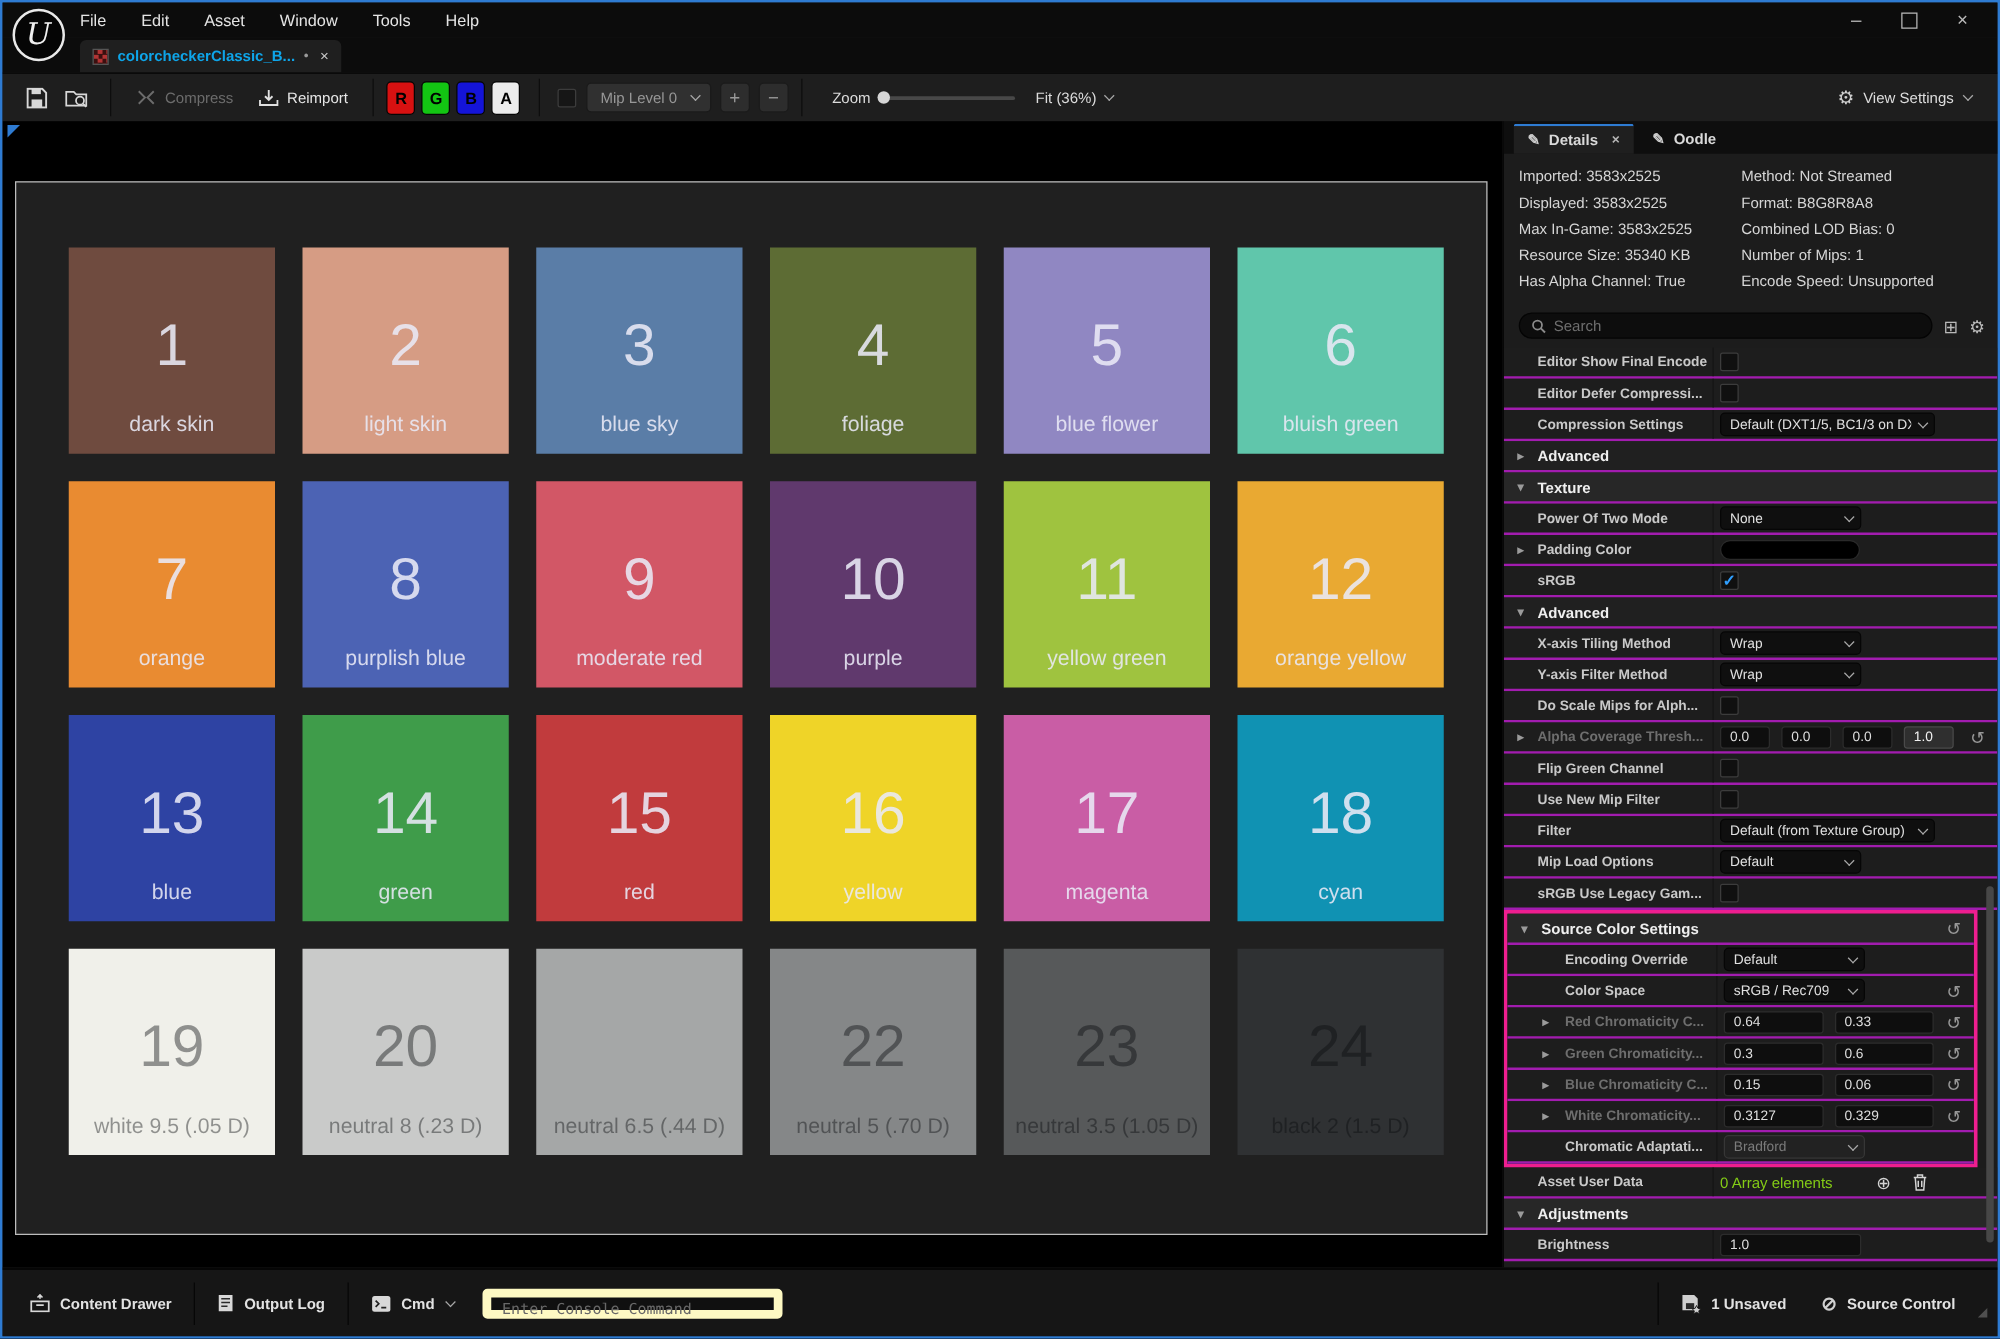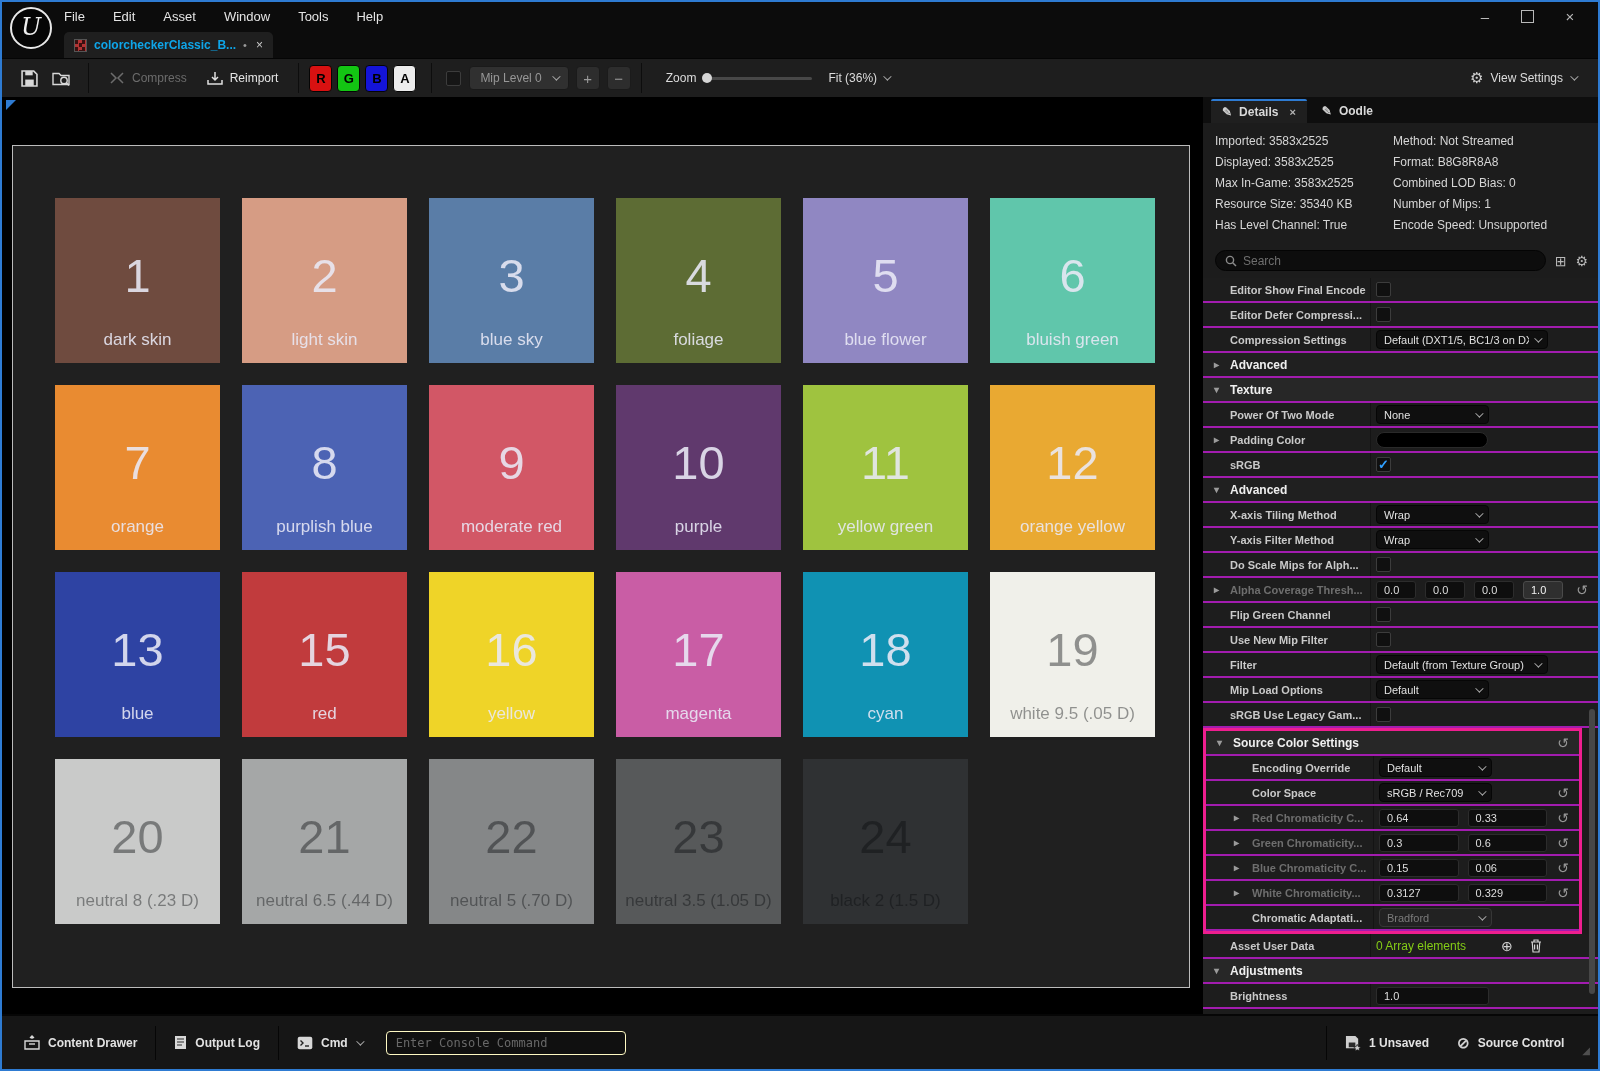--- a/index.html
+++ b/index.html
@@ -116,21 +116,21 @@
 
   .dscroll { position:absolute; right:3px; top:200px; bottom:6px; width:6px; }
   .dscroll-thumb { position:absolute; width:6px; border-radius:3px; background:#474747; top:58%; height:40%; }
 
   
   .statusbar { height:55px; background:#161616; border-top:2px solid #060606; display:flex; align-items:center;
                padding:0 8px; flex:0 0 auto; position:relative; }
   .sb-btn { display:flex; align-items:center; gap:8px; color:#e2e2e2; font-size:12px; font-weight:bold;
             padding:0 14px; height:34px; }
   .sb-sep { width:1px; height:34px; background:#060606; margin:0 4px; }
-  .console-input { width:240px; height:24px; background:#101010; border:1px solid #fef9c3; border-radius:4px;
+  .console-input { width:240px; height:24px; background:#101010; border:7px solid #fef9c3; border-radius:4px;
                    margin-left:10px; padding:0 9px; }
   .console-input input { width:100%; height:100%; background:transparent; border:none; outline:none;
                          font-family:"DejaVu Sans Mono", monospace; font-size:12px; color:#8a8a8a; }
   .console-input input::placeholder { color:#686868; }
   .sb-right { margin-left:auto; display:flex; align-items:center; }
   .nosign { color:#d0d0d0; font-size:15px; }
   .grip { color:#4f4f4f; font-size:10px; margin-left:4px; align-self:flex-end; padding-bottom:4px; }
   svg { display:block; }
 </style>
 </head>
@@ -286,20 +286,24 @@
               <div class="sw-label">yellow green</div>
             </div>
             <div class="swatch" style="background: rgb(233, 169, 50);">
               <div class="sw-num">12</div>
               <div class="sw-label">orange yellow</div>
             </div>
             <div class="swatch" style="background: rgb(46, 67, 163);">
               <div class="sw-num">13</div>
               <div class="sw-label">blue</div>
             </div>
+            <div class="swatch" style="background: rgb(63, 156, 74);">
+              <div class="sw-num">14</div>
+              <div class="sw-label">green</div>
+            </div>
             <div class="swatch" style="background: rgb(193, 59, 61);">
               <div class="sw-num">15</div>
               <div class="sw-label">red</div>
             </div>
             <div class="swatch" style="background: rgb(239, 212, 40);">
               <div class="sw-num">16</div>
               <div class="sw-label">yellow</div>
             </div>
             <div class="swatch" style="background: rgb(201, 93, 165);">
               <div class="sw-num">17</div>
@@ -311,21 +315,20 @@
             </div>
             <div class="swatch darktext" style="background: rgb(240, 240, 234);">
               <div class="sw-num">19</div>
               <div class="sw-label">white 9.5 (.05 D)</div>
             </div>
             <div class="swatch darktext" style="background: rgb(201, 202, 201);">
               <div class="sw-num">20</div>
               <div class="sw-label">neutral 8 (.23 D)</div>
             </div>
             <div class="swatch darktext" style="background: rgb(165, 167, 167);">
-              <div class="sw-num">21</div>
               <div class="sw-label">neutral 6.5 (.44 D)</div>
             </div>
             <div class="swatch darktext" style="background: rgb(133, 135, 136);">
               <div class="sw-num">22</div>
               <div class="sw-label">neutral 5 (.70 D)</div>
             </div>
             <div class="swatch darktext" style="background: rgb(87, 89, 90);">
               <div class="sw-num">23</div>
               <div class="sw-label">neutral 3.5 (1.05 D)</div>
             </div>
@@ -351,21 +354,21 @@
       </div>
       <div class="dinfo" id="dinfo">
           <div class="dinfo-cell">Imported: 3583x2525</div>
           <div class="dinfo-cell">Method: Not Streamed</div>
           <div class="dinfo-cell">Displayed: 3583x2525</div>
           <div class="dinfo-cell">Format: B8G8R8A8</div>
           <div class="dinfo-cell">Max In-Game: 3583x2525</div>
           <div class="dinfo-cell">Combined LOD Bias: 0</div>
           <div class="dinfo-cell">Resource Size: 35340 KB</div>
           <div class="dinfo-cell">Number of Mips: 1</div>
-          <div class="dinfo-cell">Has Level Channel: True</div>
+          <div class="dinfo-cell">Has Alpha Channel: True</div>
           <div class="dinfo-cell">Encode Speed: Unsupported</div>
         </div>
       <div class="dsearch-row">
         <div class="dsearch">
           <span>
             <svg width="12" height="12" viewBox="0 0 12 12">
                 <circle cx="5" cy="5" r="3.6" fill="none" stroke="#8a8a8a" stroke-width="1.4"></circle>
                 <path d="M7.7 7.7 11 11" stroke="#8a8a8a" stroke-width="1.5"></path>
               </svg>
           </span>

